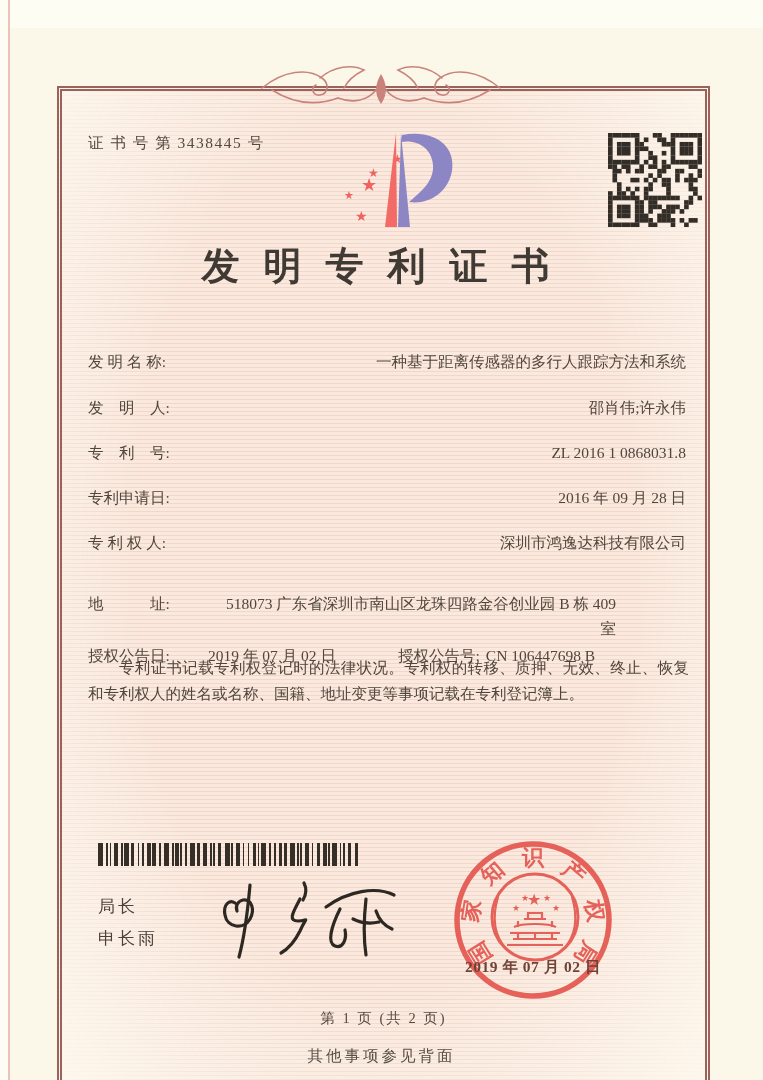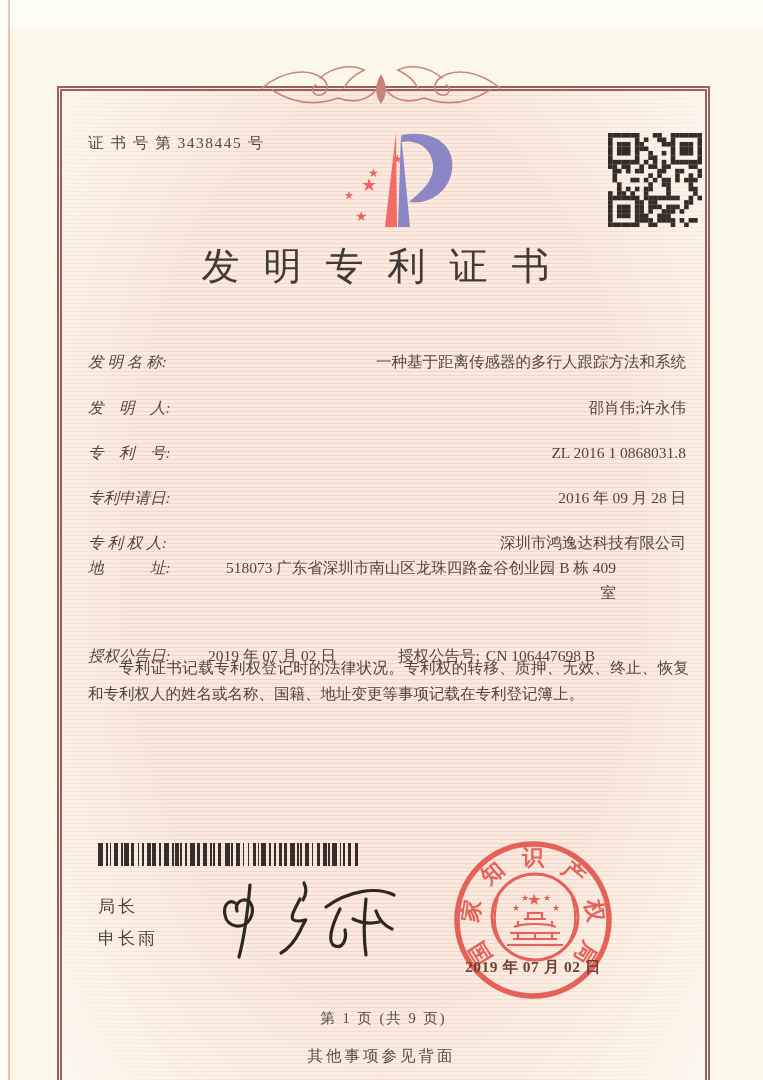--- a/index.html
+++ b/index.html
@@ -21,29 +21,29 @@
       repeating-linear-gradient(180deg, rgba(228,166,148,.28) 0 1px, rgba(0,0,0,0) 1px 4px),
       #f9e9de;
   }
   .ornament{position:absolute;left:258px;top:58px;width:246px;height:58px;z-index:3;}
 
   .cert-number{position:absolute;left:26px;top:42px;font-size:15.5px;letter-spacing:1.5px;color:#564a40;}
   .logo{position:absolute;left:268px;top:36px;width:152px;height:110px;}
   .qr{position:absolute;left:546px;top:42px;width:94px;height:94px;}
   .title{
     position:absolute;left:0;right:0;top:150px;text-align:center;
-    font-size:38px;font-weight:normal;color:#3f3a33;
+    font-size:38px;font-weight:bold;color:#3f3a33;
     letter-spacing:24px;padding-left:8px;white-space:nowrap;
   }
 
   .f-row{position:absolute;left:26px;right:18px;font-size:15.5px;line-height:25px;color:#51463c;}
-  .f-label{display:inline-block;width:120px;white-space:pre;vertical-align:top;font-style:italic;}
+  .f-label{display:inline-block;width:120px;white-space:pre;vertical-align:top;}
   .f-value{display:inline-block;width:478px;vertical-align:top;text-align:right;}
   .row-0{top:258px;} .row-1{top:304px;} .row-2{top:349px;} .row-3{top:394px;}
-  .row-4{top:439px;} .row-5{top:464px;} .row-5 .f-value{width:408px;}
+  .row-4{top:439px;} .row-5{top:500px;} .row-5 .f-value{width:408px;}
   .grant-row{top:552px;white-space:nowrap;}
   .grant-row .gv1{display:inline-block;width:190px;}
   .grant-row .gl2{display:inline-block;white-space:pre;margin-right:6px;}
 
   .paras{position:absolute;left:26px;top:564px;width:601px;font-size:15.5px;line-height:25.5px;
          text-align:justify;color:#50453a;}
   .paras p{margin:0 0 8px 0;text-indent:2em;}
 
   .barcode{position:absolute;left:36px;top:752px;width:272px;height:23px;font-size:0;}
   .barcode i{display:inline-block;height:23px;background:#352f28;vertical-align:top;}
@@ -401,16 +401,16 @@
           <text x="41.9" y="35.5" fill="#e4574f" font-size="22" font-weight="bold" text-anchor="middle" dominant-baseline="middle" transform="rotate(-40.7 41.9 35.5)">知</text>
           <text x="81.0" y="21.0" fill="#e4574f" font-size="22" font-weight="bold" text-anchor="middle" dominant-baseline="middle" transform="rotate(0.0 81.0 21.0)">识</text>
           <text x="120.1" y="35.5" fill="#e4574f" font-size="22" font-weight="bold" text-anchor="middle" dominant-baseline="middle" transform="rotate(40.7 120.1 35.5)">产</text>
           <text x="140.3" y="72.0" fill="#e4574f" font-size="22" font-weight="bold" text-anchor="middle" dominant-baseline="middle" transform="rotate(81.3 140.3 72.0)">权</text>
           <text x="131.9" y="112.8" fill="#e4574f" font-size="22" font-weight="bold" text-anchor="middle" dominant-baseline="middle" transform="rotate(122.0 131.9 112.8)">局</text>
         </g>
     </svg>
     <div class="seal-date">2019 年 07 月 02 日</div>
   </div>
 
-  <div class="page-indicator">第 1 页 (共 9 页)</div>
+  <div class="page-indicator">第 1 页 (共 2 页)</div>
 </div>
 
 <div class="back-note">其他事项参见背面</div>
 
 </body></html>

